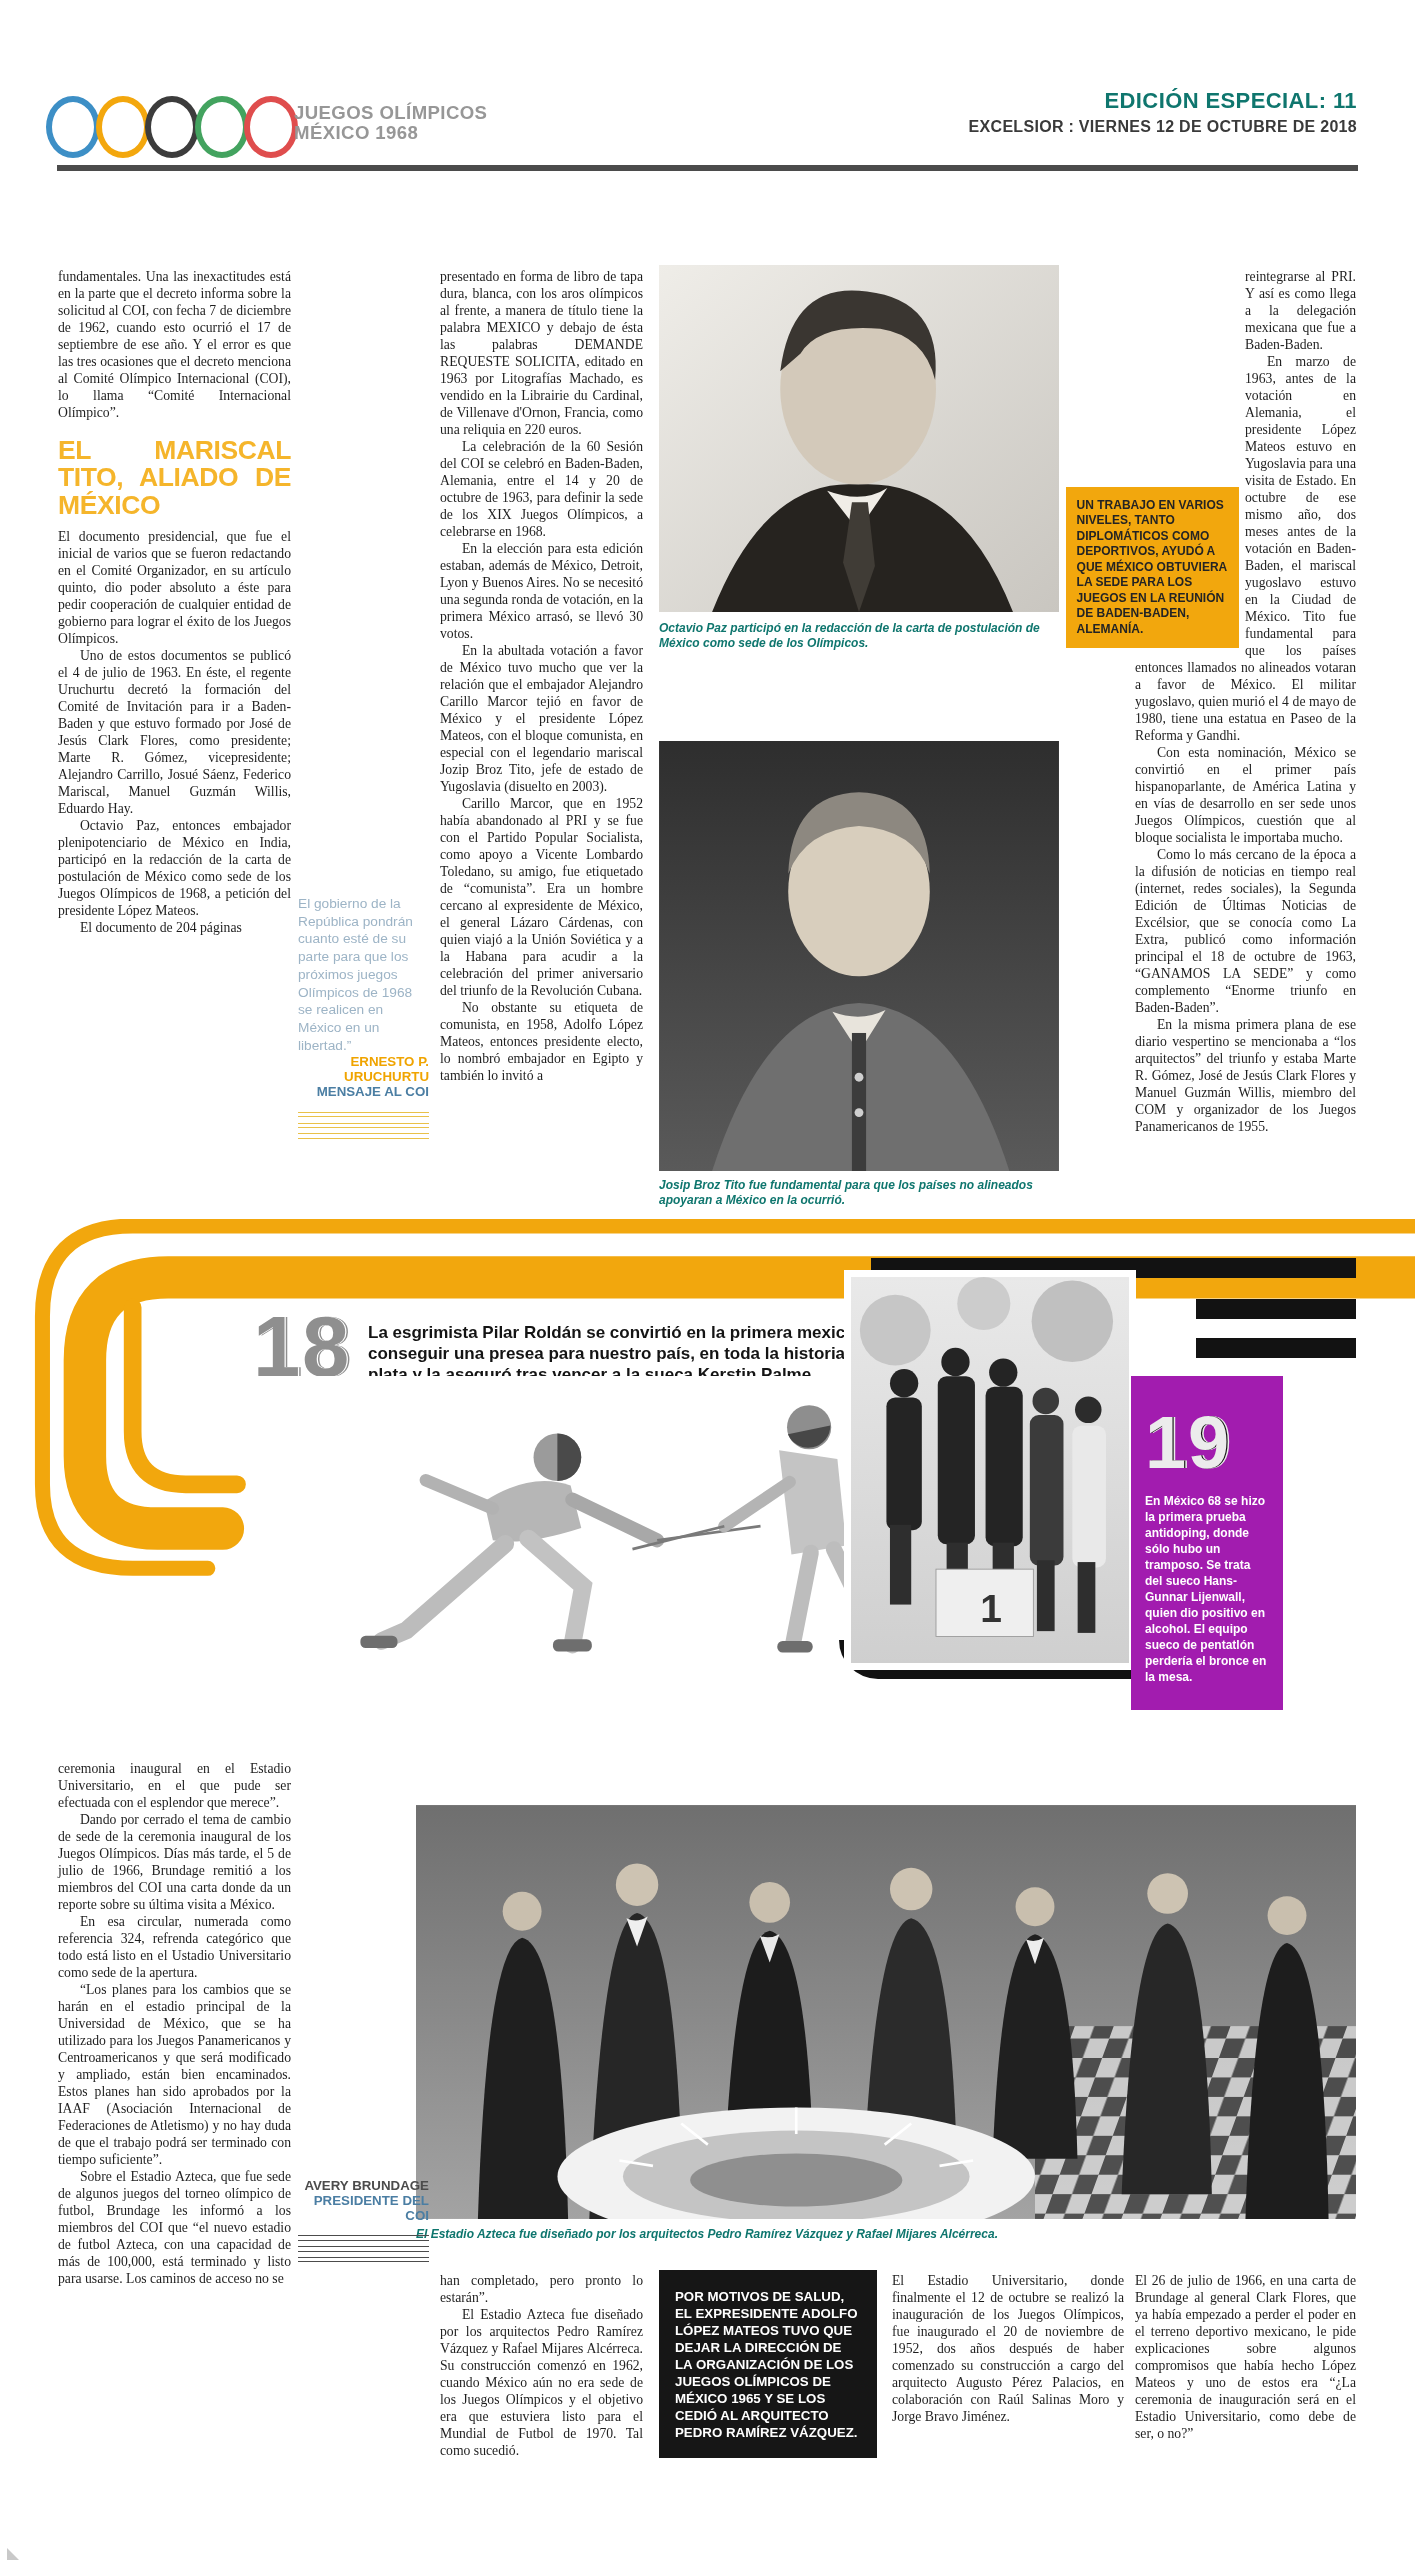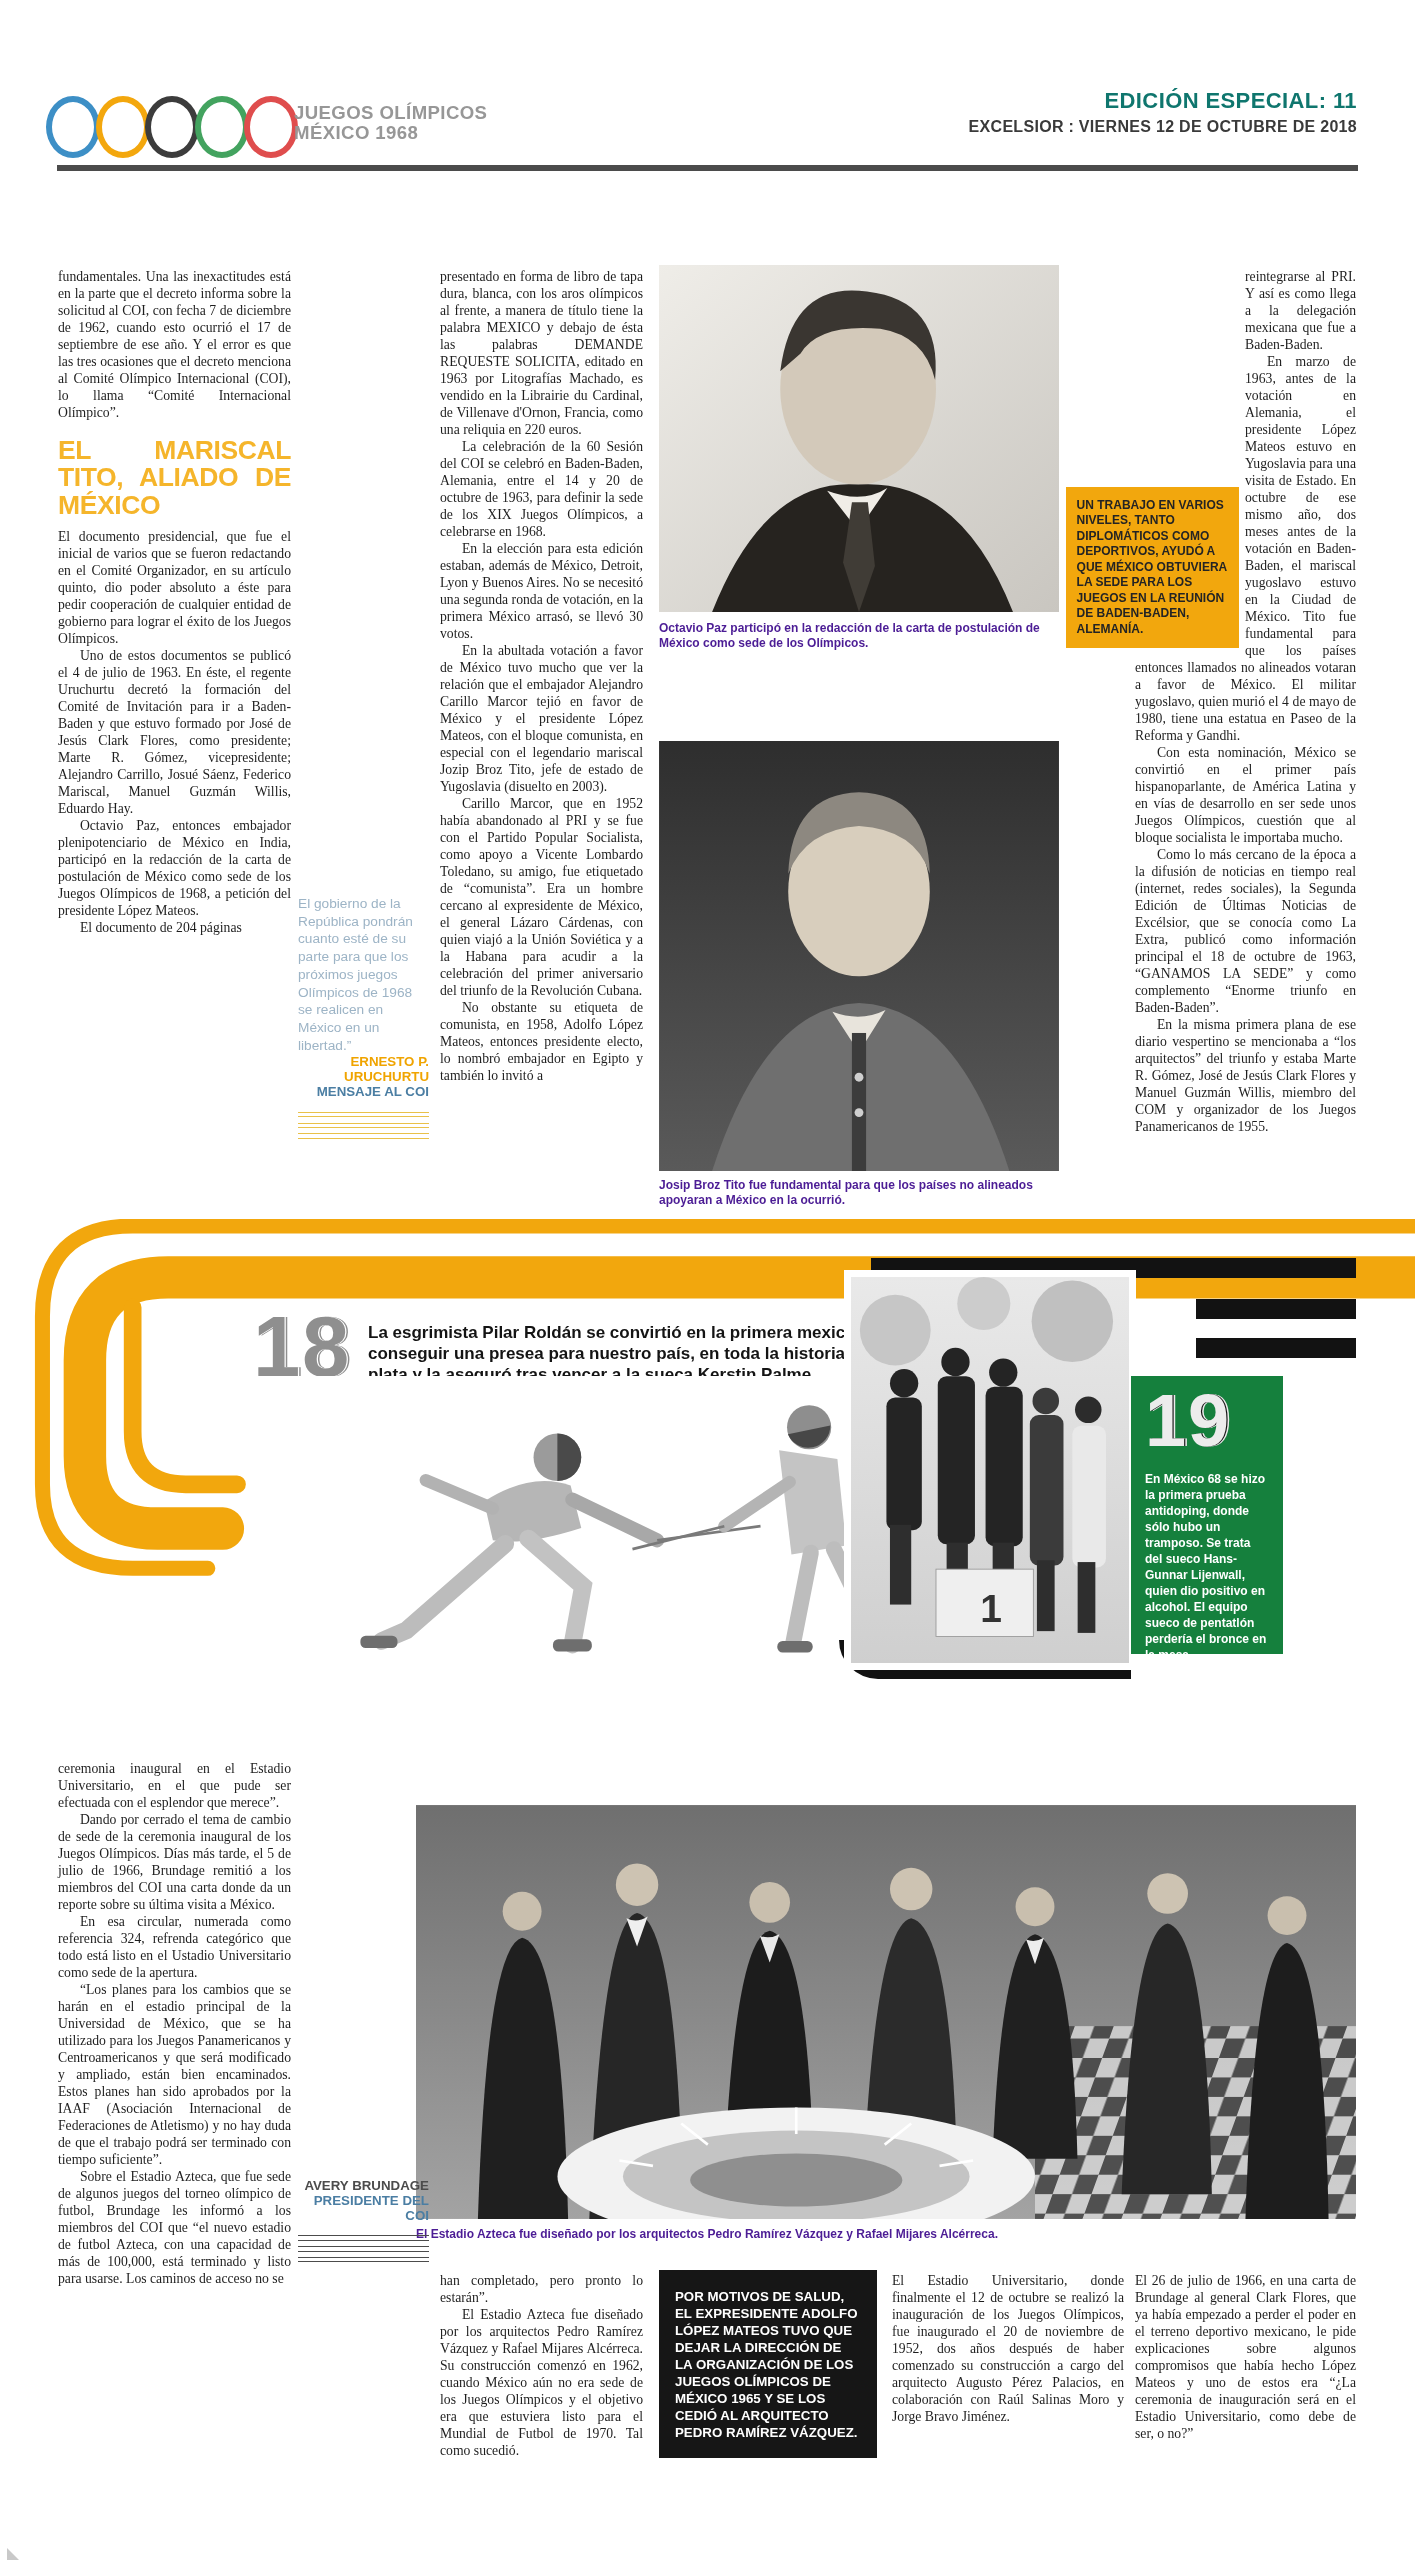--- a/index.html
+++ b/index.html
@@ -31,21 +31,21 @@
   .pq-name.dark{color:#4c4c4c;}
   .pq-role{color:#4b7ea3;font-size:13.3px;font-weight:800;text-align:right;line-height:15px;}
   .quote1{left:298px;top:895px;width:131px;}
   .quote2{left:298px;top:2178px;width:131px;}
   .dlines{margin-top:12.4px;}
   .dline{height:3.5px;border-top:1.8px solid #e9c149;border-bottom:0.9px solid #e9c149;margin:5.3px 0;}
   .dline.dark{border-top-color:#4c4c4c;border-bottom-color:#4c4c4c;}
   
   .photo{position:absolute;overflow:hidden;background:#dcdcdc;}
   .caption{position:absolute;font-family:"Liberation Sans",sans-serif;font-weight:700;
-           font-size:12px;line-height:15px;color:#4c1d95;}
+           font-size:12px;line-height:15px;color:#0f766e;font-style:italic;}
   
   .ybox{position:absolute;left:1066px;top:487px;width:173px;box-sizing:border-box;
         background:#f2a70d;padding:10.6px 10.6px;font-family:"Liberation Sans",sans-serif;
         font-weight:800;font-size:12px;line-height:15.5px;color:#242424;}
   
   .band{position:absolute;left:0;top:1219px;width:1415px;height:566px;}
   .band svg.stripes{position:absolute;left:0;top:0;}
   .bar{position:absolute;background:#121212;height:19.5px;}
   .bar1{left:871px;top:39px;width:485px;}
   .bar2{left:1196px;top:80px;width:160px;}
@@ -53,22 +53,22 @@
   .bignum{font-family:"Liberation Sans",sans-serif;font-weight:900;letter-spacing:1.8px;}
   .n18{position:absolute;left:253px;top:85px;font-size:85px;line-height:85px;color:#8f8f8f;
        text-shadow:1.3px 0 #fff, 2.7px 0 #8f8f8f;}
   .cap18{position:absolute;left:368px;top:103px;width:573px;font-family:"Liberation Sans",sans-serif;
          font-weight:800;font-size:17px;line-height:21px;color:#141414;}
   .fencing{position:absolute;left:261px;top:157px;}
   .podium-frame{position:absolute;left:851px;top:58px;width:278px;height:386px;background:#fff;
                 box-shadow:0 0 0 7px #ffffff;}
   .corner-band{position:absolute;left:839px;top:421px;width:292px;height:39px;background:#121212;
                border-bottom-left-radius:41px;}
-  .box19{position:absolute;left:1131px;top:157px;width:152px;height:278px;box-sizing:border-box;
-         background:#15803d;padding:7px 14px;}
+  .box19{position:absolute;left:1131px;top:157px;width:152px;height:334px;box-sizing:border-box;
+         background:#a21caf;padding:29px 14px;}
   .n19{font-size:74px;line-height:76px;color:#ececec;text-shadow:1.3px 0 #161616,2.7px 0 #ececec;}
   .cap19{font-family:"Liberation Sans",sans-serif;font-weight:800;font-size:12px;line-height:16px;
          color:#ffffff;margin-top:12.4px;}
   
   .bcol1{left:58px;top:1760px;width:233px;}
   .bcol2{left:440px;top:2272px;width:203px;}
   .bcol3{left:892px;top:2272px;width:232px;}
   .bcol4{left:1135px;top:2272px;width:221px;}
   .photo-big{left:416px;top:1805px;width:940px;height:414px;}
   .cap-big{left:416px;top:2227px;width:893px;}

